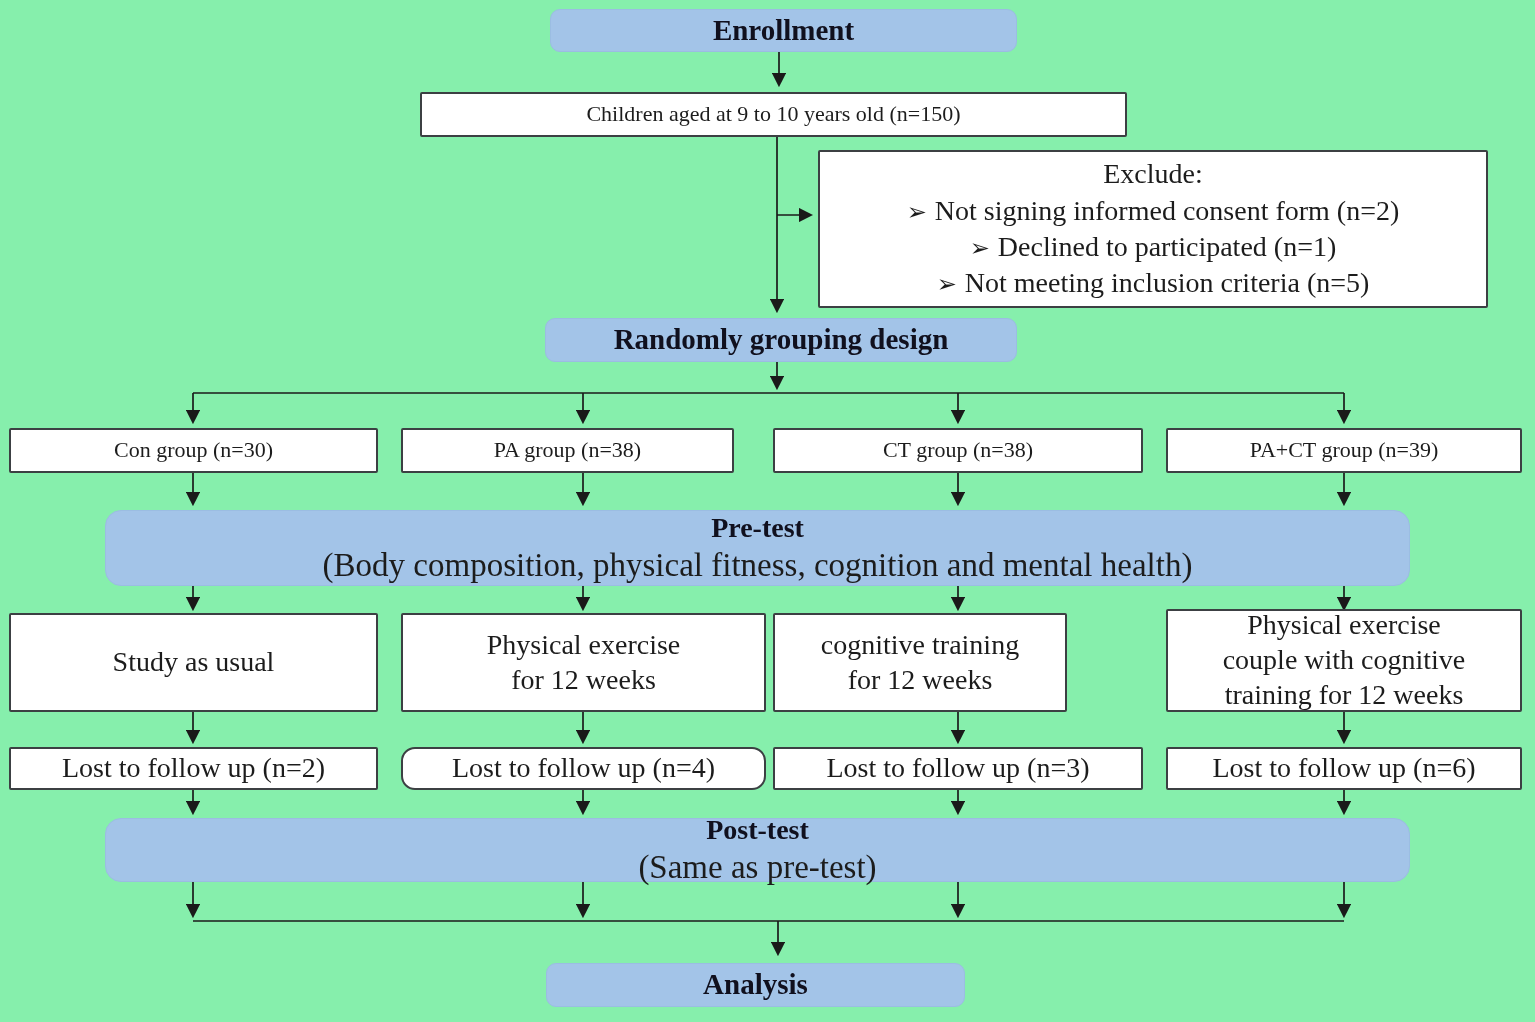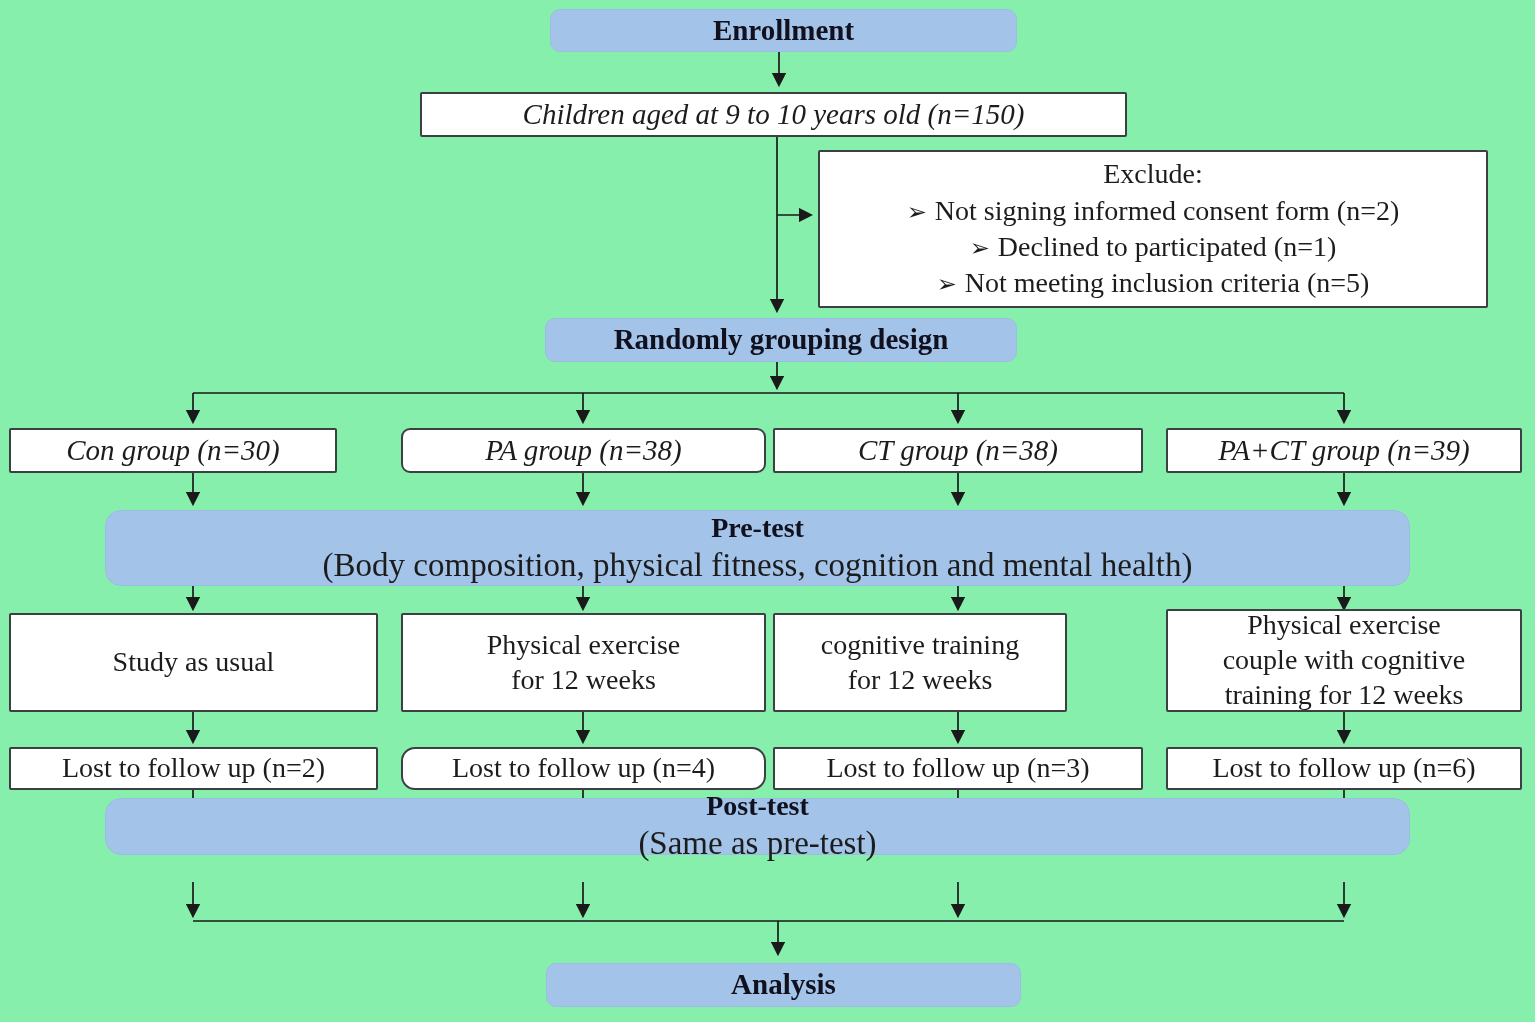--- a/index.html
+++ b/index.html
@@ -26,21 +26,21 @@
   }
   .bar{border-radius:16px;}
   .white{
     background:#ffffff;
     border:2px solid #3c4043;
     border-radius:2px;
   }
   .hdr{font-weight:bold;color:#10101e;font-size:28px;}
   .hdr-lg{font-weight:bold;color:#10101e;font-size:29px;}
   .txt{font-size:28px;}
-  .txt-lg{font-size:29px;font-style:italic;}
+  .txt-lg{font-size:22px;}
   .prewrap{white-space:pre-line;line-height:1.24;}
   .exclude{
     align-items:center;justify-content:center;
     text-align:left;padding:4px 16px;
   }
   .exclude .line{display:block;font-size:28px;line-height:1.3;}
   .bullet{display:inline-block;margin-right:8px;font-family:"DejaVu Sans",sans-serif;font-size:24px;}
   .detail{font-size:33px;}
 </style>
 </head>
@@ -113,24 +113,24 @@
     <span class="line">Exclude:</span>
     <span class="line"><span class="bullet">➢</span><span>Not signing informed consent form (n=2)</span></span>
     <span class="line"><span class="bullet">➢</span><span>Declined to participated (n=1)</span></span>
     <span class="line"><span class="bullet">➢</span><span>Not meeting inclusion criteria (n=5)</span></span>
   </div>
 
   <div class="box blue" style="left:545px;top:318px;width:472px;height:44px;">
     <span class="hdr-lg">Randomly grouping design</span>
   </div>
 
-  <div class="box white" style="left:9px;top:428px;width:328px;height:45px;">
+  <div class="box white" style="left:9px;top:428px;width:369px;height:45px;">
     <span class="txt-lg">Con group (n=30)</span>
   </div>
-  <div class="box white" style="left:401px;top:428px;width:365px;height:45px;border-radius:9px;">
+  <div class="box white" style="left:401px;top:428px;width:333px;height:45px;">
     <span class="txt-lg">PA group (n=38)</span>
   </div>
   <div class="box white" style="left:773px;top:428px;width:370px;height:45px;">
     <span class="txt-lg">CT group (n=38)</span>
   </div>
   <div class="box white" style="left:1166px;top:428px;width:356px;height:45px;">
     <span class="txt-lg">PA+CT group (n=39)</span>
   </div>
 
   <div class="box blue bar" style="left:105px;top:510px;width:1305px;height:76px;">
@@ -161,22 +161,22 @@
   <div class="box white" style="left:401px;top:747px;width:365px;height:43px;border-radius:14px;">
     <span class="txt">Lost to follow up (n=4)</span>
   </div>
   <div class="box white" style="left:773px;top:747px;width:370px;height:43px;">
     <span class="txt">Lost to follow up (n=3)</span>
   </div>
   <div class="box white" style="left:1166px;top:747px;width:356px;height:43px;">
     <span class="txt">Lost to follow up (n=6)</span>
   </div>
 
-  <div class="box blue bar" style="left:105px;top:798px;width:1305px;height:57px;">
+  <div class="box blue bar" style="left:105px;top:818px;width:1305px;height:64px;">
     <span class="hdr">Post-test</span>
     <span class="detail">(Same as pre-test)</span>
   </div>
 
-  <div class="box blue" style="left:546px;top:963px;width:475px;height:44px;align-items:center;">
+  <div class="box blue" style="left:546px;top:963px;width:419px;height:44px;align-items:center;">
     <span class="hdr-lg">Analysis</span>
   </div>
 
 </div>
 
 </body></html>

